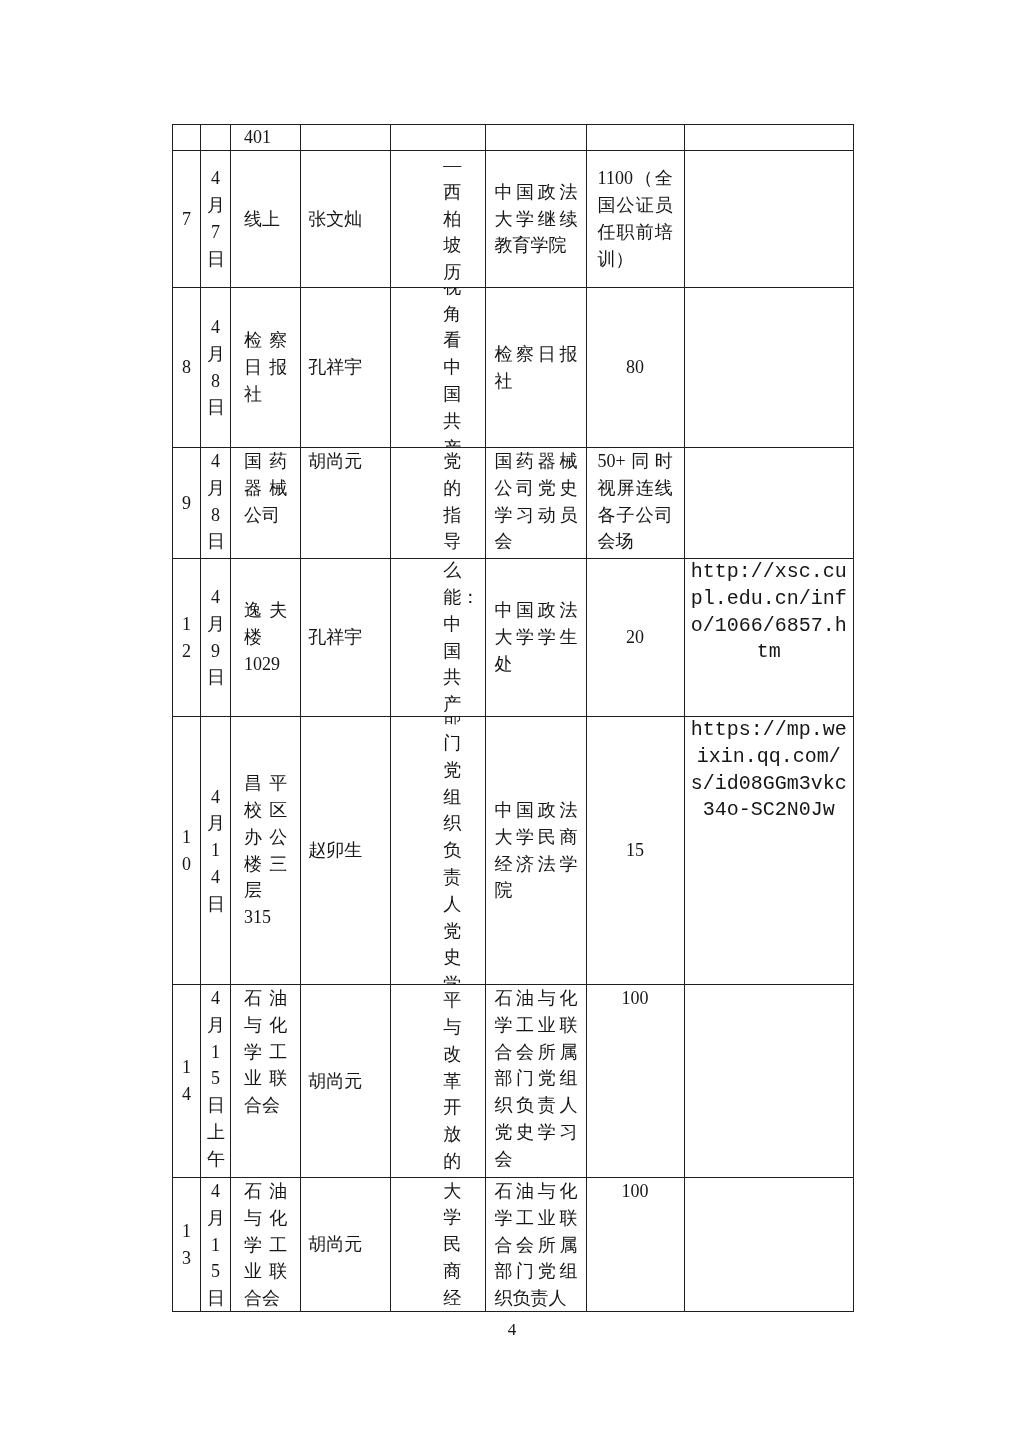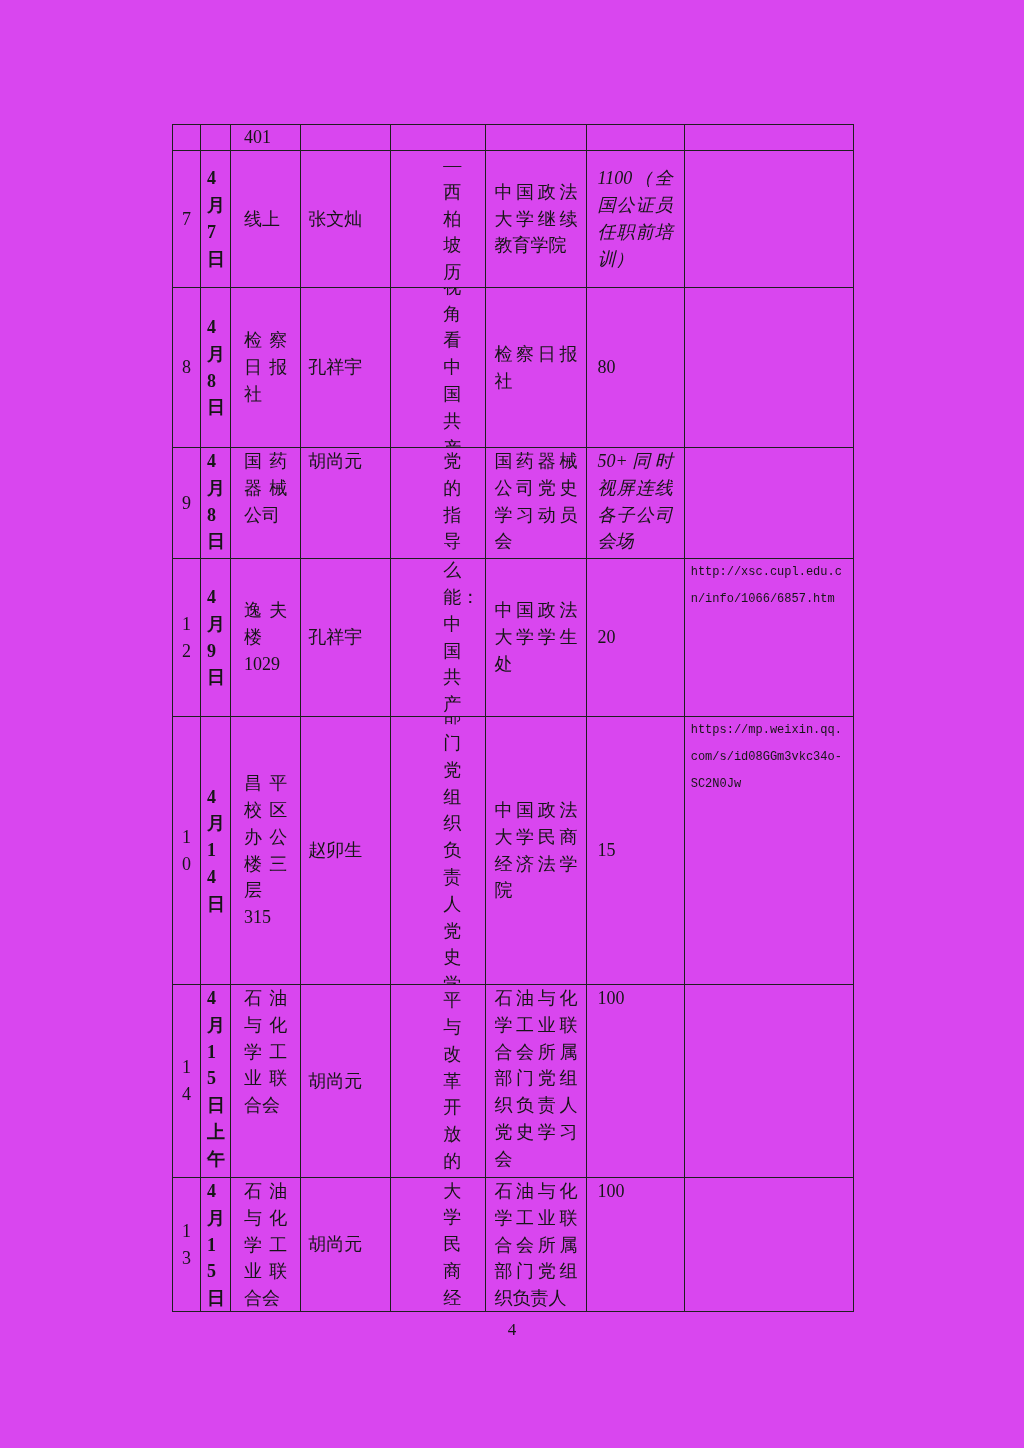--- a/index.html
+++ b/index.html
@@ -1,20 +1,20 @@
 <!DOCTYPE html>
 <html><head>
 <meta charset="utf-8">
 <style>
   html, body { margin: 0; padding: 0; background: #e8e8e8; }
   #page {
     position: relative;
     width: 1024px;
     height: 1448px;
-    background: #d946ef;
+    background: #ffffff;
     overflow: hidden;
     font-family: "Liberation Serif", "DejaVu Serif", serif;
     color: #161616;
   }
   table#schedule {
     position: absolute;
     left: 172px;
     top: 124px;
     border-collapse: collapse;
     table-layout: fixed;
@@ -39,32 +39,32 @@
   .hr0 { height: 25px; }
   .hr1 { height: 136px; }
   .hr2 { height: 159px; }
   .hr3 { height: 110px; }
   .hr4 { height: 157px; }
   .hr5 { height: 267px; }
   .hr6 { height: 192px; }
   .hr7 { height: 133px; }
   
   .cnum  { padding: 0 5px;  text-align: center; word-break: break-all; }
-  .cdate { padding: 0 6px;  word-break: break-all; font-weight: bold; }
+  .cdate { padding: 0 6px;  text-align: center; word-break: break-all; }
   .cloc  { padding: 0 13px; text-align: justify; text-justify: inter-character; }
   .cspk  { padding: 0 7px;  text-align: left; }
   .ctpc  { padding: 0 7px;  text-align: justify; text-justify: inter-character; margin-left: 45px; }
   .corg  { padding: 0 8px;  text-align: justify; text-justify: inter-character; }
-  .ccnt  { padding: 0 11px; }
-  .ccnt.tj { text-align: justify; text-justify: inter-character; font-style: italic; }
+  .ccnt  { padding: 0 11px; text-align: center; }
+  .ccnt.tj { text-align: justify; text-justify: inter-character; }
   .curl  {
     padding: 0 6px;
     font-family: "Liberation Mono", "DejaVu Sans Mono", monospace;
-    font-size: 12px;
-    text-align: left;
+    font-size: 20px;
+    text-align: center;
     word-break: break-all;
   }
   #pagenum {
     position: absolute;
     left: 0;
     top: 1320px;
     width: 1024px;
     text-align: center;
     font-size: 17px;
   }

